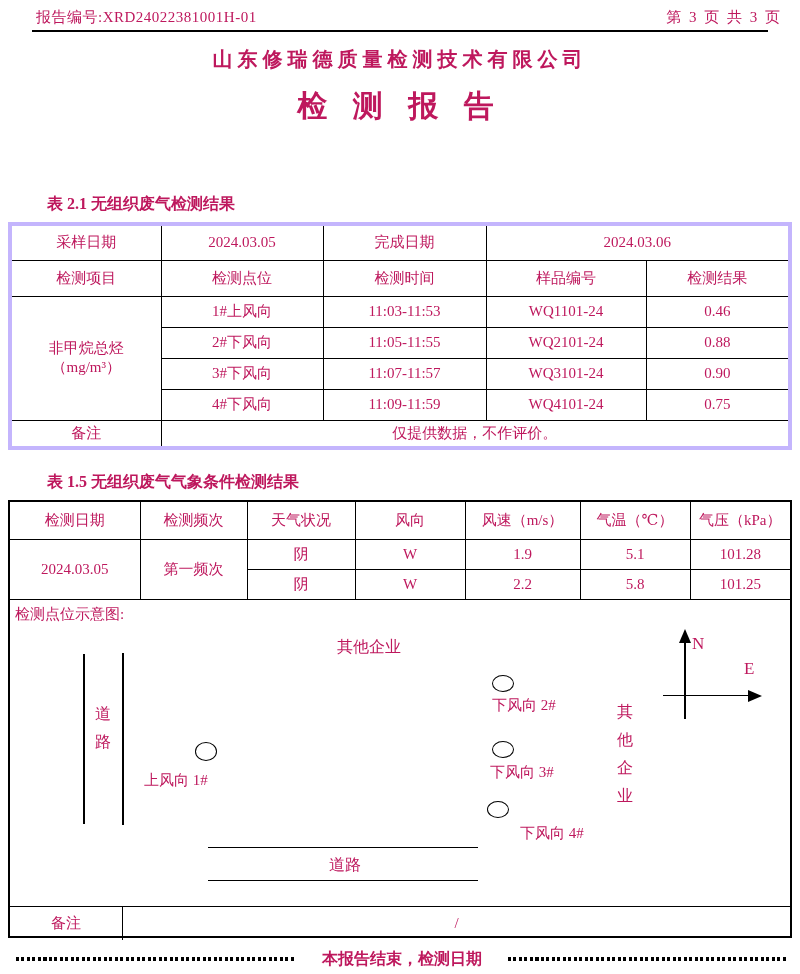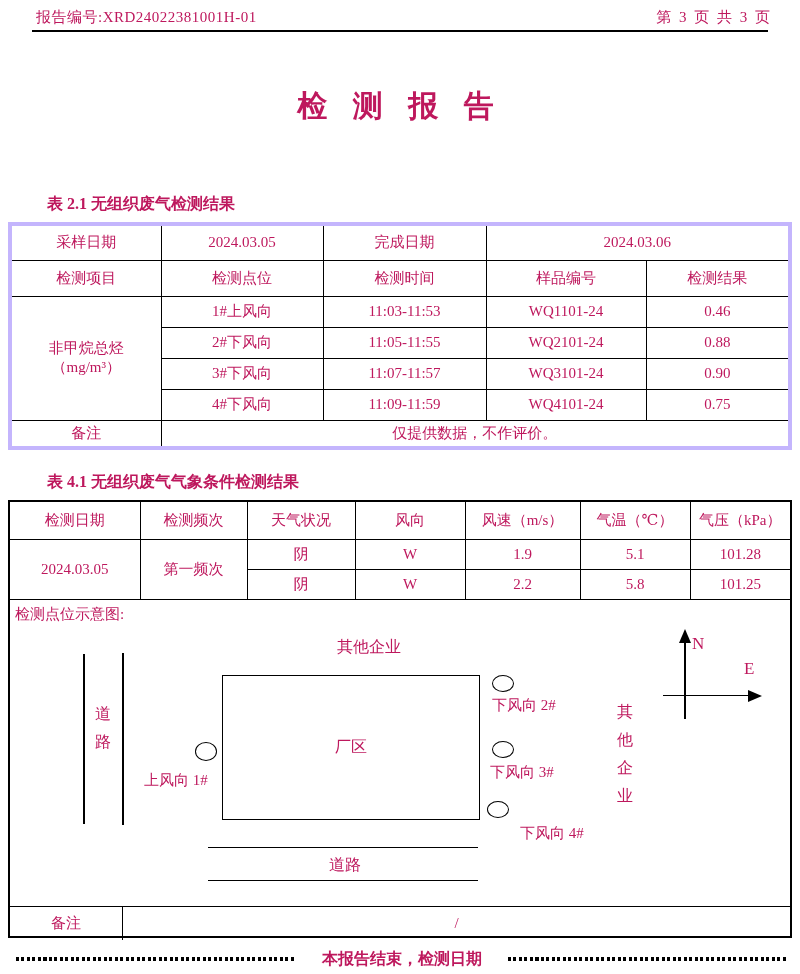--- a/index.html
+++ b/index.html
@@ -5,21 +5,21 @@
   html,body { margin:0; padding:0; background:#ffffff; }
   .page {
     position:relative; width:800px; height:974px; background:#fff;
     font-family:"Liberation Serif","DejaVu Serif",serif; color:#be185d;
     overflow:hidden;
   }
   .abs { position:absolute; }
 
   
   .report-no { left:36px; top:8px; font-size:15px; letter-spacing:0.5px; }
-  .page-ind  { right:28px; top:8px; font-size:15px; letter-spacing:2px; }
+  .page-ind  { right:18px; top:8px; font-size:15px; letter-spacing:2px; }
   .head-rule { left:32px; top:30px; width:736px; height:2px; background:#000; }
   .company   { left:0; right:0; top:46px; text-align:center; font-size:20px; font-weight:bold; letter-spacing:5px; }
   .title     { left:0; right:0; top:86px; text-align:center; font-size:30px; font-weight:bold; letter-spacing:9px; }
   .section   { left:47px; top:150px; font-size:19px; letter-spacing:1px; }
   .caption1  { left:47px; top:194px; font-size:16px; font-weight:bold; }
   .caption2  { left:47px; top:472px; font-size:16px; font-weight:bold; }
 
   
   table { border-collapse:collapse; table-layout:fixed; }
   .dtable { position:absolute; left:8px; width:784px; border:4px solid #c4b5fd; }
@@ -59,20 +59,21 @@
   .foot-text { margin:0 26px; font-size:16px; font-weight:bold; white-space:nowrap; }
 </style>
 </head>
 <body>
 
 <div class="page">
 
   <div class="abs report-no">报告编号:XRD24022381001H-01</div>
   <div class="abs page-ind">第 3 页 共 3 页</div>
   <div class="abs head-rule"></div>
+  <div class="abs company">山东修瑞德质量检测技术有限公司</div>
   <div class="abs title">检 测 报 告</div>
 
   <div class="abs caption1">表 2.1 无组织废气检测结果</div>
   <table class="dtable t1">
     <colgroup>
         <col style="width:151px">
         <col style="width:162px">
         <col style="width:163px">
         <col style="width:160px">
         <col>
@@ -119,21 +120,21 @@
       <td>WQ4101-24</td>
       <td>0.75</td>
     </tr>
     <tr style="height:28px">
       <td>备注</td>
       <td colspan="4">仅提供数据，不作评价。</td>
     </tr>
   </tbody>
     </table>
 
-  <div class="abs caption2">表 4.1 无组织废气气象条件检测结果</div>
+  <div class="abs caption2">表 1.5 无组织废气气象条件检测结果</div>
   <div class="t2wrap">
     <table class="t2a">
       <colgroup>
           <col style="width:130px">
           <col style="width:107px">
           <col style="width:108px">
           <col style="width:110px">
           <col style="width:115px">
           <col style="width:110px">
           <col>
@@ -169,23 +170,20 @@
 
     <div class="diagram">
       <div class="dg-label">检测点位示意图:</div>
 
       <div class="dg-text" style="left:294px; top:37px; width:130px; text-align:center;">其他企业</div>
 
       <div class="vline" style="left:73px; top:54px; height:170px;"></div>
       <div class="vline" style="left:112px; top:53px; height:172px;"></div>
       <div class="vtext" style="left:84px; top:100px;">道路</div>
 
-      <div class="factory">
-        <span class="dg-text" style="position:static;">厂区</span>
-      </div>
 
       <div class="circle" style="left:185px; top:142px; height:17px;"></div>
       <div class="pt-label" style="left:134px; top:171px;">上风向 1#</div>
 
       <div class="circle" style="left:482px; top:75px;"></div>
       <div class="pt-label" style="left:482px; top:96px;">下风向 2#</div>
 
       <div class="circle" style="left:482px; top:141px;"></div>
       <div class="pt-label" style="left:480px; top:163px;">下风向 3#</div>
 

